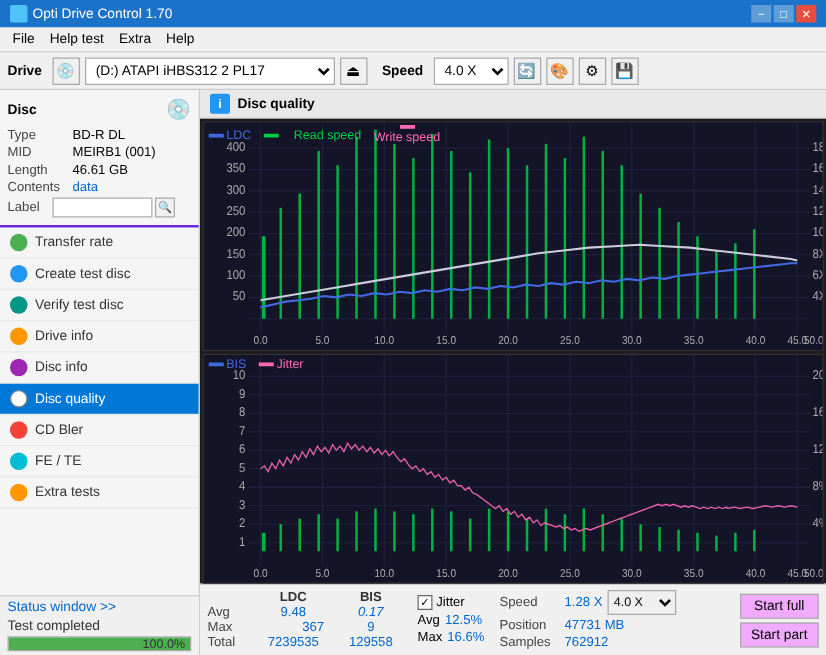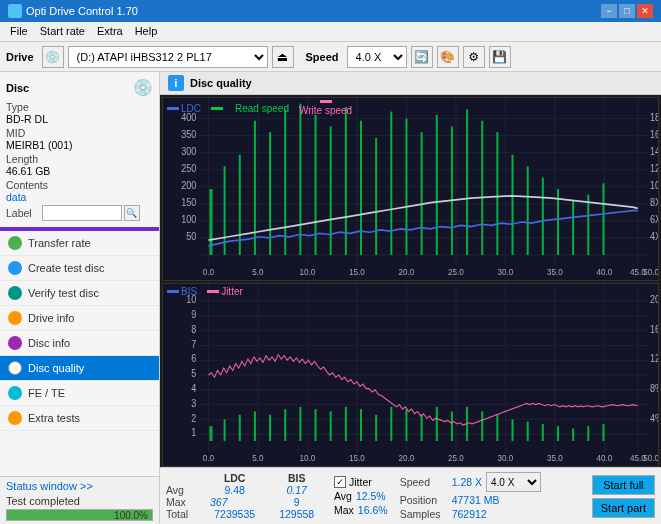--- a/index.html
+++ b/index.html
@@ -24,24 +24,24 @@
     .drive-select { border: 1px solid #aaa; background: white; padding: 1px 4px; font-size: 11px; width: 200px; height: 22px; }
     .toolbar-icon-btn { width: 22px; height: 22px; background: #f0f0f0; border: 1px solid #aaa; cursor: pointer; display: flex; align-items: center; justify-content: center; font-size: 12px; }
     .speed-label { font-size: 11px; font-weight: bold; margin-left: 8px; margin-right: 4px; }
     .speed-select { border: 1px solid #aaa; background: white; padding: 1px 4px; font-size: 11px; width: 60px; height: 22px; }
 
     
     .main { display: flex; height: calc(524px - 72px); }
 
     
     .sidebar { width: 160px; background: #f5f5f5; border-right: 1px solid #ccc; display: flex; flex-direction: column; flex-shrink: 0; }
-    .disc-info-panel { padding: 6px; border-bottom: 4px solid #6d28d9; }
+    .disc-info-panel { padding: 6px; border-bottom: 2px solid #6d28d9; }
     .disc-header { display: flex; align-items: center; justify-content: space-between; margin-bottom: 4px; }
     .disc-title { font-size: 11px; font-weight: bold; }
-    .disc-field { display: flex; margin-bottom: 2px; font-size: 10.5px; flex-direction: column; }
+    .disc-field { display: flex; margin-bottom: 2px; font-size: 10.5px; }
     .disc-field-label { color: #444; width: 52px; flex-shrink: 0; }
     .disc-field-value { color: #000; font-weight: normal; }
     .disc-field-value.blue { color: #0066cc; }
     .label-row { display: flex; align-items: center; margin-top: 2px; }
     .label-text { width: 36px; font-size: 10.5px; color: #444; }
     .label-input { border: 1px solid #aaa; width: 80px; height: 16px; font-size: 10px; padding: 0 2px; }
     .label-btn { width: 16px; height: 16px; margin-left: 2px; border: 1px solid #aaa; background: #f0f0f0; cursor: pointer; display: flex; align-items: center; justify-content: center; font-size: 9px; }
 
     
     .nav-section { flex: 1; overflow-y: auto; }
@@ -66,40 +66,40 @@
     .progress-percent { position: absolute; right: 4px; top: 0; font-size: 10px; line-height: 12px; color: #333; }
 
     
     .content { flex: 1; display: flex; flex-direction: column; overflow: hidden; }
     .panel-header { background: #e8e8e8; border-bottom: 1px solid #ccc; padding: 3px 8px; display: flex; align-items: center; gap: 6px; }
     .panel-header-title { font-size: 11px; font-weight: bold; }
     .panel-icon { width: 16px; height: 16px; background: #2196f3; border-radius: 2px; display: flex; align-items: center; justify-content: center; color: white; font-size: 10px; font-weight: bold; }
 
     
     .chart-svg { width: 100%; height: 100%; }
-    .start-btn { padding: 3px 8px; font-size: 11px; background: #0ea5e9; border: 1px solid #aaa; cursor: pointer; white-space: nowrap; }
+    .start-btn { padding: 3px 8px; font-size: 11px; background: #f0abfc; border: 1px solid #aaa; cursor: pointer; white-space: nowrap; }
   </style>
 </head>
 <body>
 
 <div class="titlebar">
   <div class="titlebar-left">
     <span class="titlebar-icon"></span>
     <span class="titlebar-title">Opti Drive Control 1.70</span>
   </div>
   <div class="titlebar-controls">
     <button class="titlebar-btn">−</button>
     <button class="titlebar-btn">□</button>
     <button class="titlebar-btn titlebar-close">✕</button>
   </div>
 </div>
 
 <div class="menubar">
   <span class="menubar-item">File</span>
-  <span class="menubar-item">Start rate</span>
+  <span class="menubar-item">Help test</span>
   <span class="menubar-item">Extra</span>
   <span class="menubar-item">Help</span>
 </div>
 
 <div class="toolbar">
   <span class="toolbar-label">Drive</span>
   <button class="toolbar-icon-btn">💿</button>
   <select class="drive-select">
     <option>(D:) ATAPI iHBS312  2 PL17</option>
   </select>
@@ -163,20 +163,24 @@
         <span class="nav-icon-circle orange"></span>
         <span>Drive info</span>
       </div>
       <div class="nav-item">
         <span class="nav-icon-circle purple"></span>
         <span>Disc info</span>
       </div>
       <div class="nav-item active">
         <span class="nav-icon-circle white-bordered"></span>
         <span>Disc quality</span>
+      </div>
+      <div class="nav-item">
+        <span class="nav-icon-circle red"></span>
+        <span>CD Bler</span>
       </div>
       <div class="nav-item">
         <span class="nav-icon-circle cyan"></span>
         <span>FE / TE</span>
       </div>
       <div class="nav-item">
         <span class="nav-icon-circle orange"></span>
         <span>Extra tests</span>
       </div>
     </div>
@@ -440,21 +444,21 @@
             <td style="text-align:center; font-weight:bold; padding:0 8px; color:#333;">LDC</td>
             <td style="text-align:center; font-weight:bold; padding:0 8px; color:#333;">BIS</td>
           </tr>
           <tr>
             <td style="color:#444;">Avg</td>
             <td style="text-align:center; color:#0066cc; padding:0 8px;">9.48</td>
             <td style="text-align:center; color:#0066cc; padding:0 8px;font-style:italic;">0.17</td>
           </tr>
           <tr>
             <td style="color:#444;">Max</td>
-            <td style="text-align:left; color:#0066cc; padding:0 8px;font-style:italic;">367</td>
+            <td style="text-align:right; color:#0066cc; padding:0 8px;">367</td>
             <td style="text-align:center; color:#0066cc; padding:0 8px;">9</td>
           </tr>
           <tr>
             <td style="color:#444;">Total</td>
             <td style="text-align:center; color:#0066cc; padding:0 8px;">7239535</td>
             <td style="text-align:center; color:#0066cc; padding:0 8px;">129558</td>
           </tr>
         </tbody>
           </table>
 

